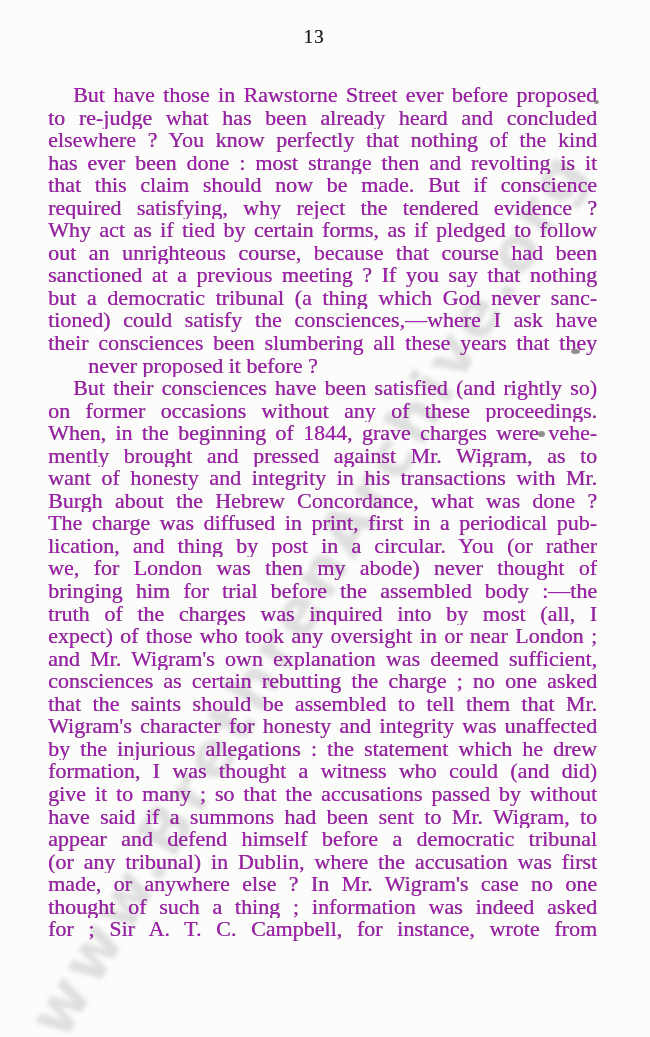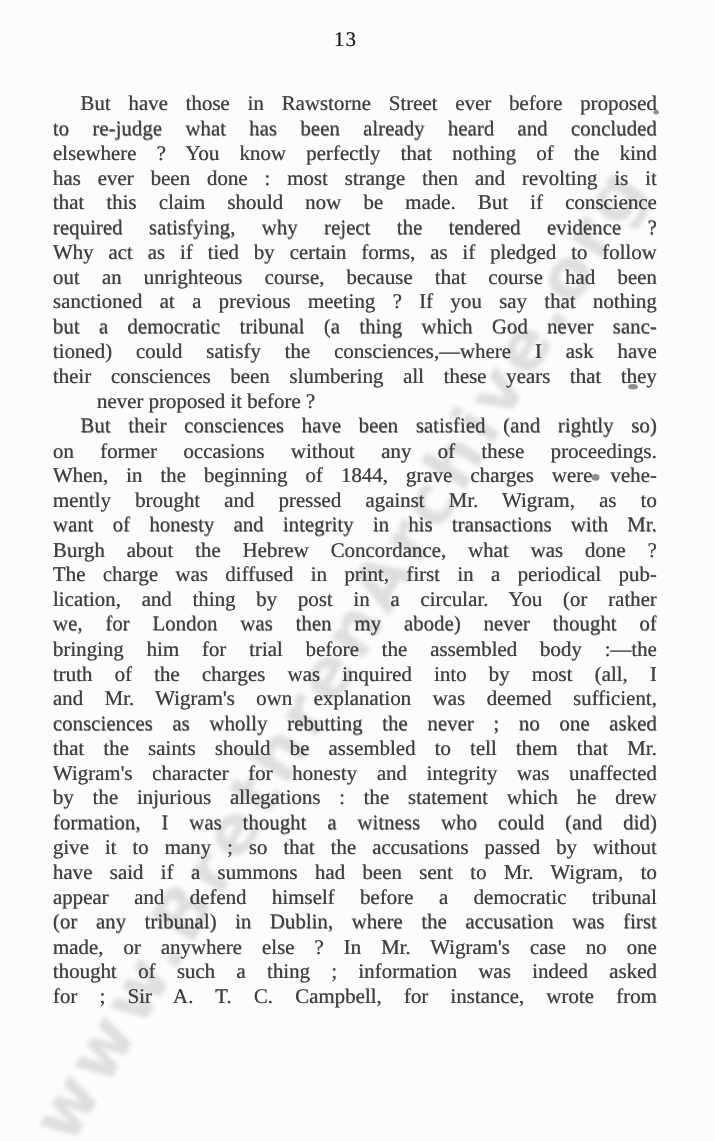--- a/index.html
+++ b/index.html
@@ -36,22 +36,22 @@
     text-align: center;
     font-size: 19px;
     letter-spacing: 1px;
     color: #1b1b1b;
     z-index: 2;
     text-shadow: 0.4px 0.2px 0 rgba(0,0,0,0.55);
   }
   .body-text {
     position: absolute;
     top: 84px; left: 48px; width: 549px;
-    color: #404040;
-    font-size: 19px;
+    color: #a21caf;
+    font-size: 22px;
     line-height: 22.55px;
     z-index: 2;
     text-shadow: 0.4px 0.2px 0 rgba(0,0,0,0.55);
   }
   .line {
     text-align: justify;
     text-align-last: justify;
     white-space: nowrap;
     overflow: hidden;
   }
@@ -97,22 +97,23 @@
         <div class="line">on former occasions without any of these proceedings.</div>
         <div class="line">When, in the beginning of 1844, grave charges were vehe-</div>
         <div class="line">mently brought and pressed against Mr. Wigram, as to</div>
         <div class="line">want of honesty and integrity in his transactions with Mr.</div>
         <div class="line">Burgh about the Hebrew Concordance, what was done ?</div>
         <div class="line">The charge was diffused in print, first in a periodical pub-</div>
         <div class="line">lication, and thing by post in a circular.  You (or rather</div>
         <div class="line">we, for London was then my abode) never thought of</div>
         <div class="line">bringing him for trial before the assembled body :—the</div>
         <div class="line">truth of the charges was inquired into by most (all, I</div>
+        <div class="line">expect) of those who took any oversight in or near London ;</div>
         <div class="line">and Mr. Wigram's own explanation was deemed sufficient,</div>
-        <div class="line">consciences as wholly rebutting the never ;  no one asked</div>
+        <div class="line">consciences as certain rebutting the charge ;  no one asked</div>
         <div class="line">that the saints should be assembled to tell them that Mr.</div>
         <div class="line">Wigram's character for honesty and integrity was unaffected</div>
         <div class="line">by the injurious allegations :  the statement which he drew</div>
         <div class="line">formation, I was thought a witness who could (and did)</div>
         <div class="line">give it to many ; so that the accusations passed by without</div>
         <div class="line">have said if a summons had been sent to Mr. Wigram, to</div>
         <div class="line">appear and defend himself before a democratic tribunal</div>
         <div class="line">(or any tribunal) in Dublin, where the accusation was first</div>
         <div class="line">made, or anywhere else ?  In Mr. Wigram's case no one</div>
         <div class="line">thought of such a thing ; information was indeed asked</div>

